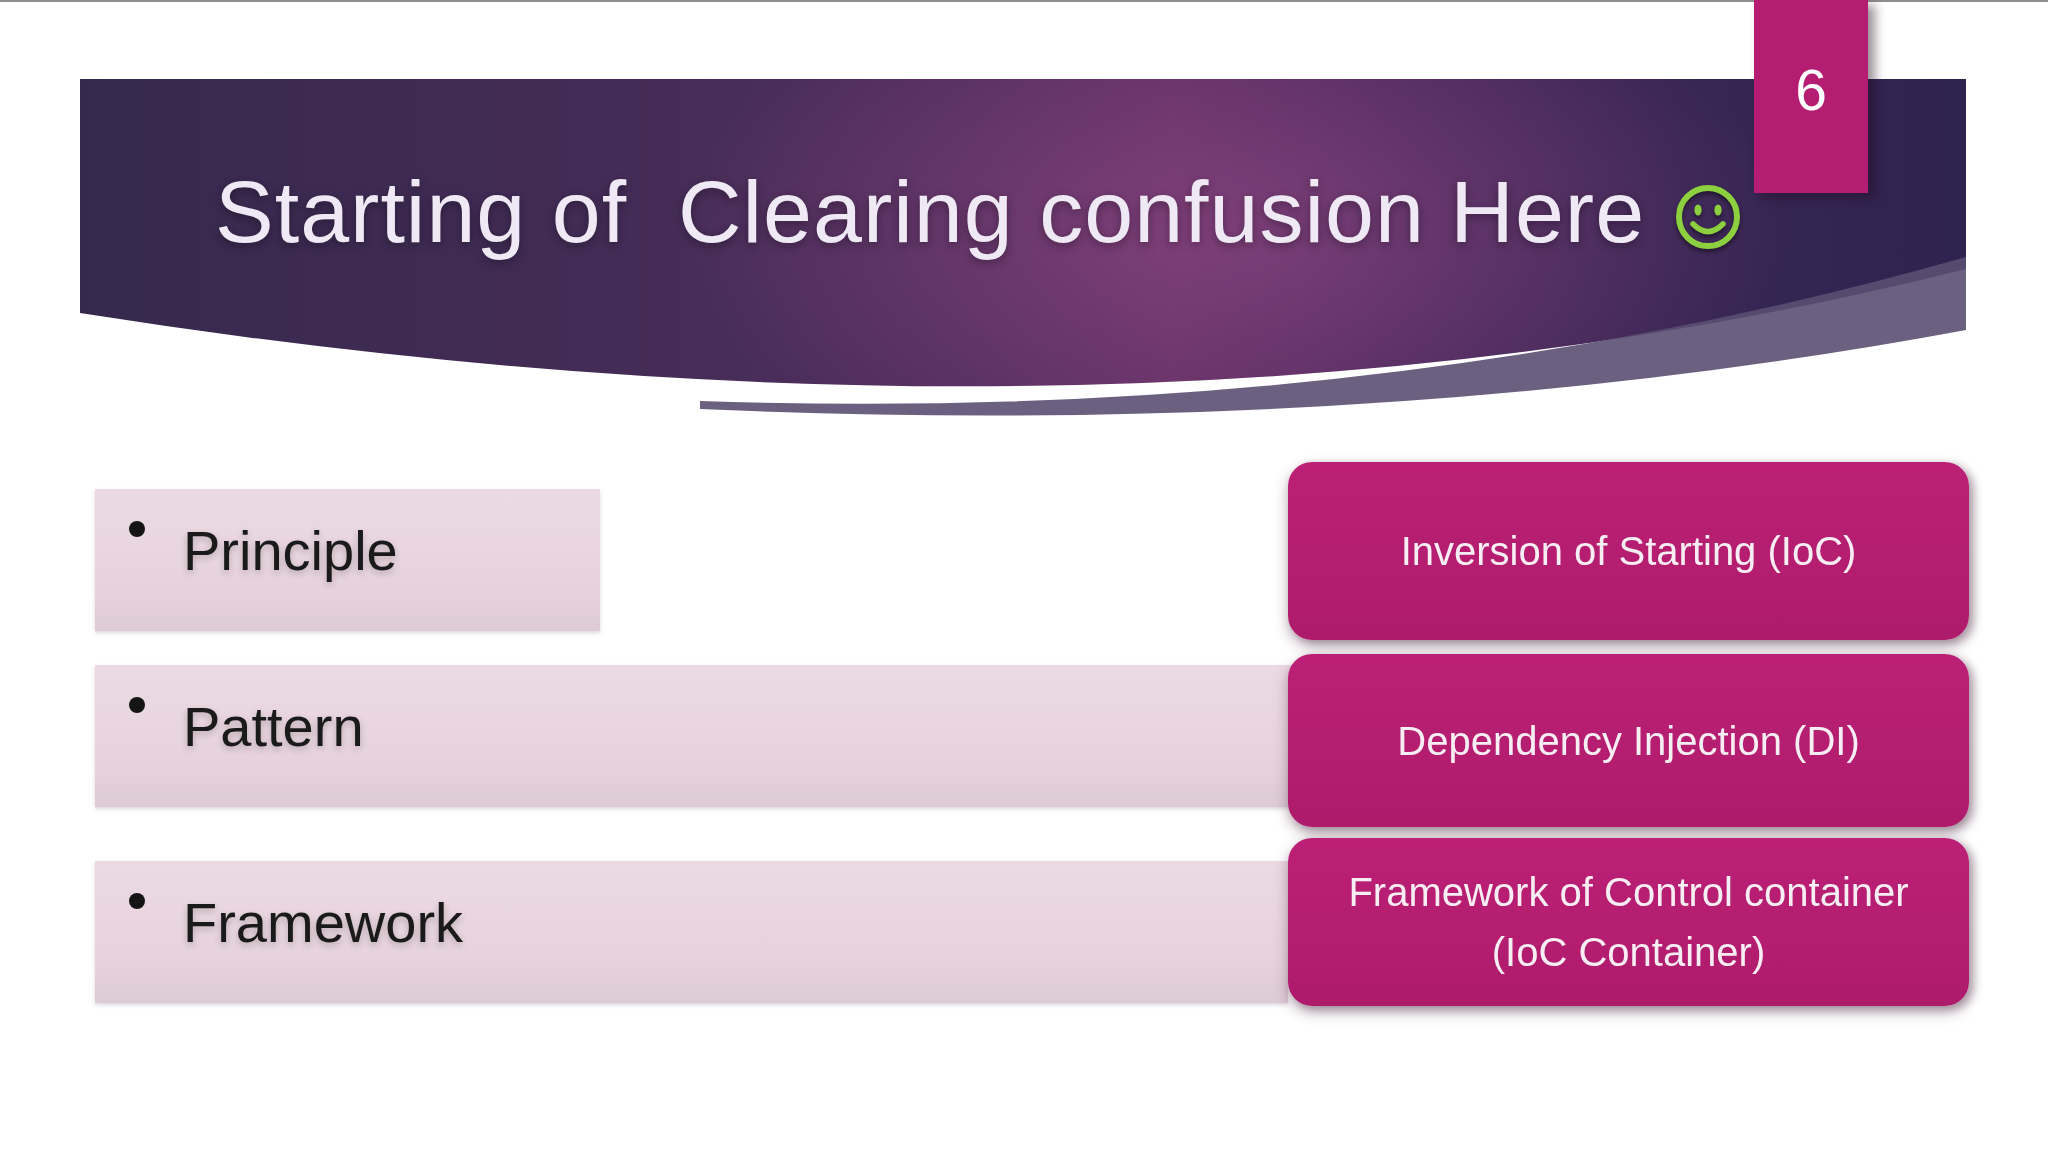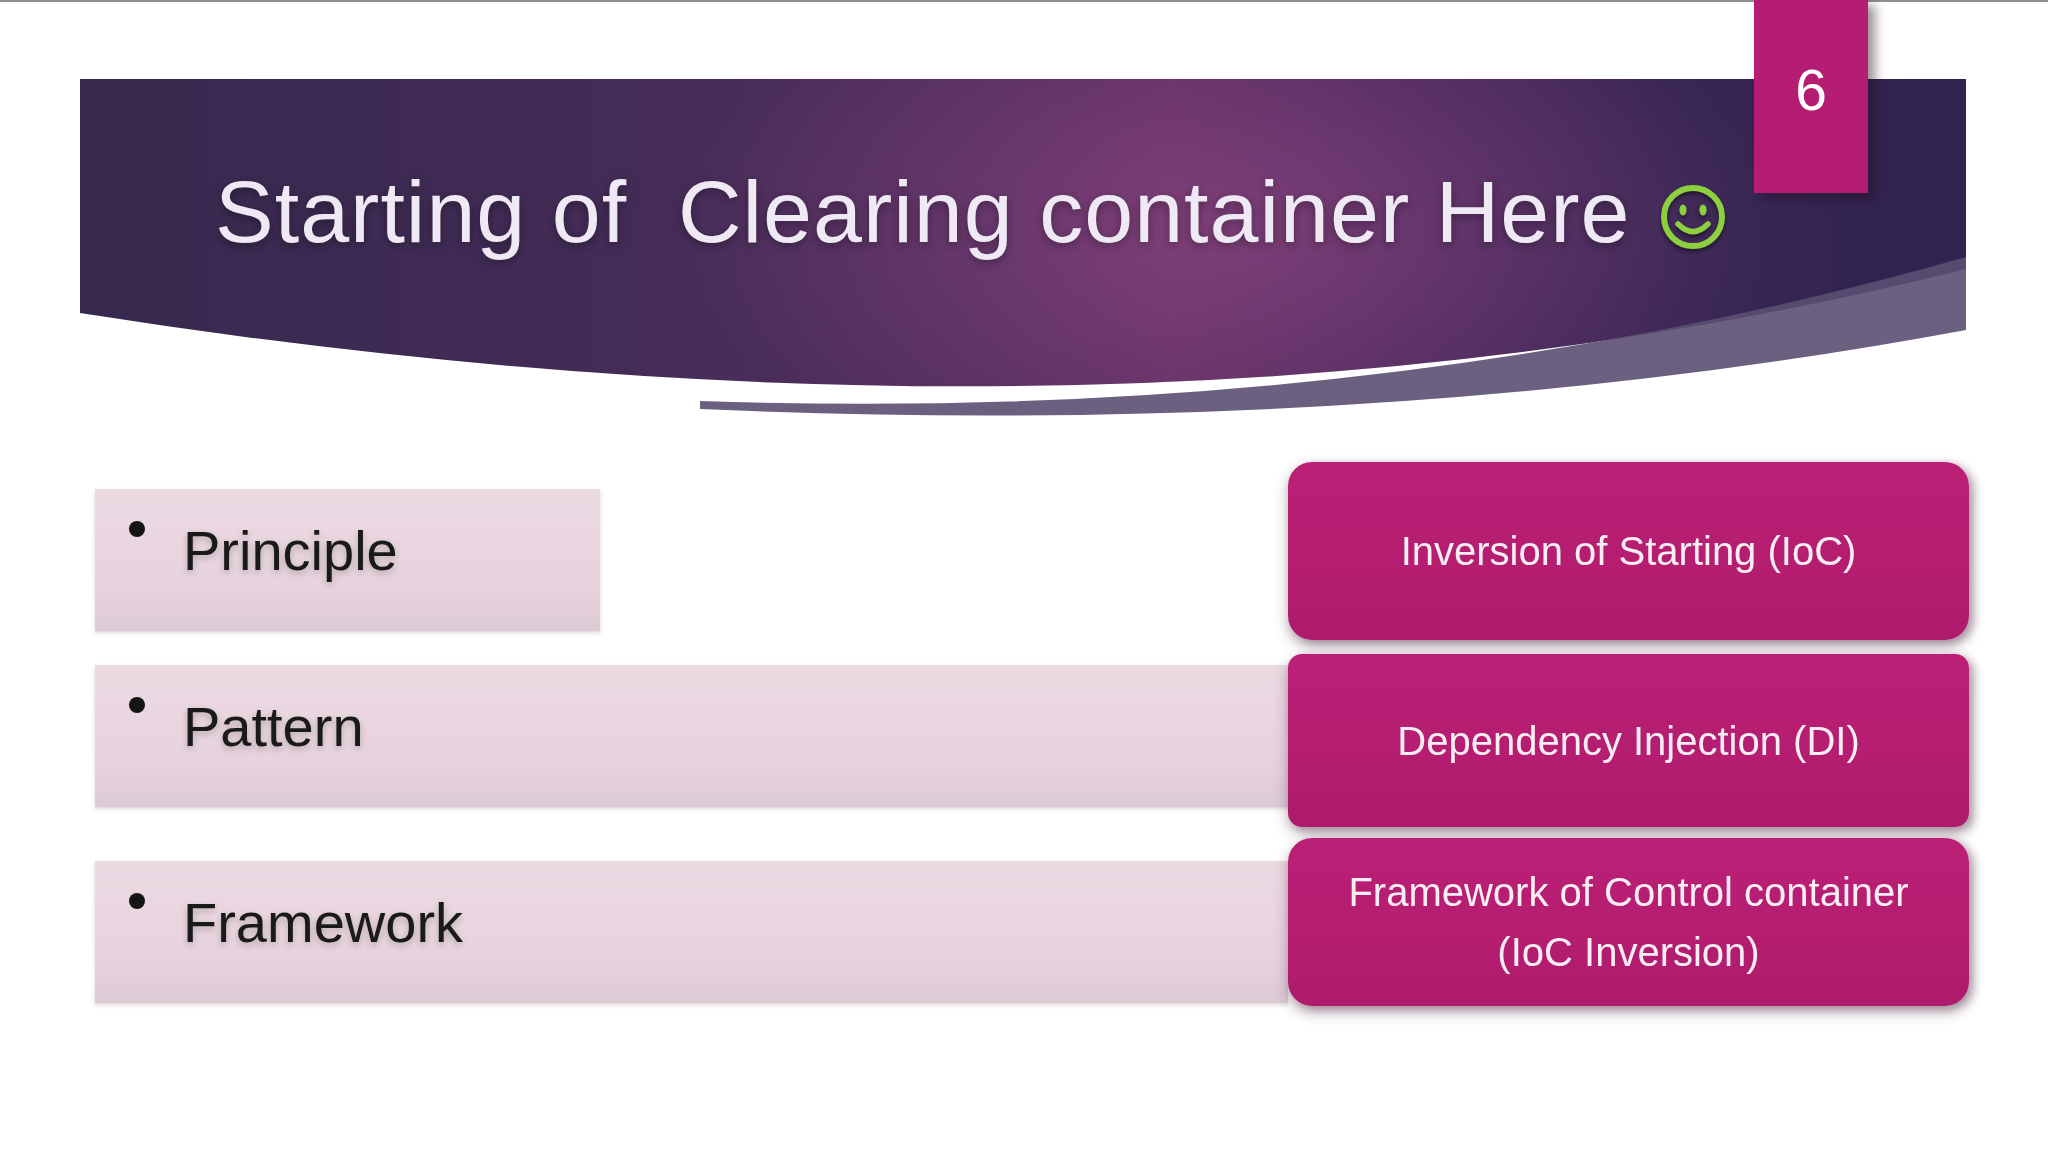--- a/index.html
+++ b/index.html
@@ -79,21 +79,21 @@
   .callout .line{
     color:#f7eef4;font-size:40px;line-height:1.1;text-align:center;
     display:block;
   }
   
   #bar-principle{top:489px;width:505px;}
   #bar-pattern{top:665px;width:1443px;}
   #bar-framework{top:861px;width:1193px;}
   #box-dip{left:593px;top:466px;width:689px;height:176px;}
   #box-ioc{left:1288px;top:462px;width:681px;height:178px;}
-  #box-di{left:1288px;top:654px;width:681px;height:173px;border-radius:14px;}
+  #box-di{left:1288px;top:654px;width:681px;height:173px;}
   #box-ioc-container{left:1288px;top:838px;width:681px;height:168px;}
 </style>
 </head>
 <body>
 
 <div class="slide">
 
   <div class="top-line"></div>
 
   <svg class="band" viewBox="0 0 1886 345" preserveAspectRatio="none" aria-hidden="true">
@@ -120,21 +120,21 @@
       <ellipse cx="1150" cy="150" rx="560" ry="260" fill="url(#bandGlow)"></ellipse>
     </g>
     <path d="M620 322 Q1300 345 1886 178 L1886 251 Q1300 360 620 330 Z" fill="#5b4f72" opacity="0.9"></path>
   </svg>
 
   <div class="page-tab">
     <span class="num">6</span>
   </div>
 
   <div class="title-wrap">
-    <span class="title-text">Starting of  Clearing container Here</span>
+    <span class="title-text">Starting of  Clearing confusion Here</span>
     <svg class="smiley" width="74" height="74" viewBox="0 0 74 74" aria-hidden="true">
       <circle cx="37" cy="37" r="29" fill="none" stroke="#8ccf3f" stroke-width="6"></circle>
       <ellipse cx="27" cy="30" rx="3.6" ry="5.6" fill="#8ccf3f"></ellipse>
       <ellipse cx="47" cy="30" rx="3.6" ry="5.6" fill="#8ccf3f"></ellipse>
       <path d="M22 44 Q37 59 52 44" fill="none" stroke="#8ccf3f" stroke-width="5.5" stroke-linecap="round"></path>
     </svg>
   </div>
 
   <div class="row-bar" id="bar-principle">
     <div class="bar-inner">
@@ -157,16 +157,16 @@
   </div>
 
   <div class="row-bar" id="bar-framework">
     <div class="bar-inner">
       <span class="bullet"></span>
       <span class="row-label">Framework</span>
     </div>
   </div>
   <div class="callout" id="box-ioc-container">
     <span class="line">Framework of Control container</span>
-    <span class="line">(IoC Inversion)</span>
+    <span class="line">(IoC Container)</span>
   </div>
 
 </div>
 
 </body></html>

